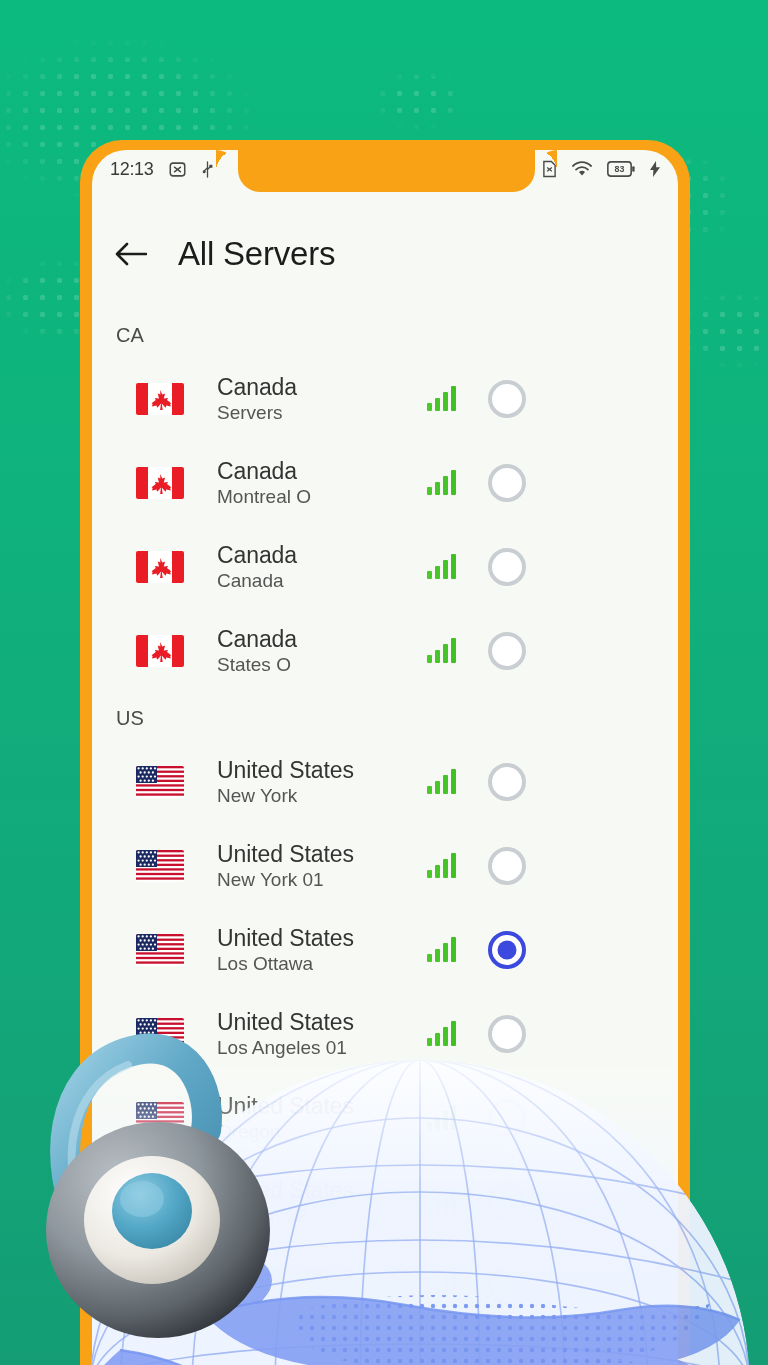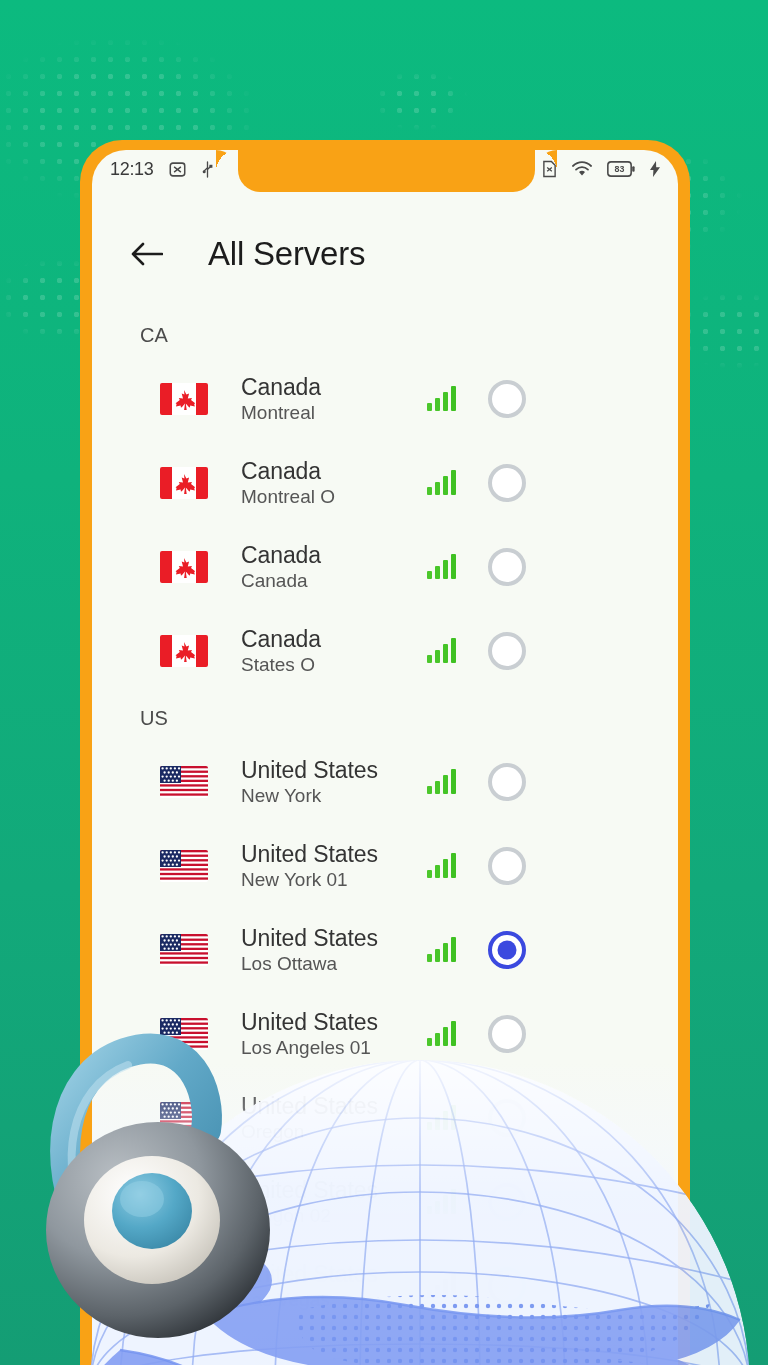--- a/index.html
+++ b/index.html
@@ -71,27 +71,27 @@
     padding:0 18px; z-index:7;
     color:#3c3c3c; font-size:17px;
   }
   .sb-left, .sb-right { display:flex; align-items:center; gap:15px; }
   .sb-time { font-size:18px; letter-spacing:-0.3px; color:#3a3a3a; }
   .sb-ico { display:inline-flex; align-items:center; }
 
   
   .header {
     position:absolute; left:0; top:62px; width:586px; height:84px;
-    display:flex; align-items:center; padding-left:22px; gap:44px; z-index:4;margin-left:16px;
+    display:flex; align-items:center; padding-left:22px; gap:30px; z-index:4;
   }
   .back-arrow { width:34px; height:34px; display:flex; align-items:center; justify-content:center; cursor:pointer; }
   .page-title { font-size:33px; color:#1c1c1c; letter-spacing:-0.2px; }
 
   
-  .list { position:absolute; left:0; top:160px; width:466px; z-index:4;padding-left:24px; }
+  .list { position:absolute; left:0; top:160px; width:466px; z-index:4; }
   .group-label {
     font-size:20px; color:#4b4b4b; padding:14px 0 10px 24px;
   }
   .row {
     display:flex; align-items:center; height:84px; padding:0 0 0 44px;
   }
   .flag { width:48px; height:32px; flex:0 0 48px; position:relative; overflow:hidden; border-radius:2px; }
   .row-text { flex:1; padding-left:33px; }
   .row-country { font-size:23px; color:#343434; line-height:1.22; letter-spacing:-0.1px; }
   .row-city { font-size:19px; color:#555; line-height:1.3; }
@@ -197,21 +197,21 @@
         <div class="group-label">CA</div>
         <div class="row">
           <div class="flag"><svg width="48" height="32" viewBox="0 0 48 32">
               <rect width="48" height="32" fill="#ffffff"></rect>
               <rect width="12" height="32" fill="#ea1d26"></rect>
               <rect x="36" width="12" height="32" fill="#ea1d26"></rect>
               <path d="M24 7l2.4 4.6 2.7-1.1-1.3 5 4.2-.6-1 2.1 4.2 3.2-1 .8.6 2.4-4.6-.9-.3 1.9-.9-.1-3.2-3.8.9 6.5h-2.6l.9-6.5-3.2 3.8-.9.1-.3-1.9-4.6.9.6-2.4-1-.8 4.2-3.2-1-2.1 4.2.6-1.3-5 2.7 1.1z" fill="#ea1d26"></path>
             </svg></div>
           <div class="row-text">
             <div class="row-country">Canada</div>
-            <div class="row-city">Montreal</div>
+            <div class="row-city">Servers</div>
           </div>
           <div class="bars">
             <i></i>
             <i></i>
             <i></i>
             <i></i>
           </div>
           <div class="radio"></div>
         </div>
         <div class="row">

